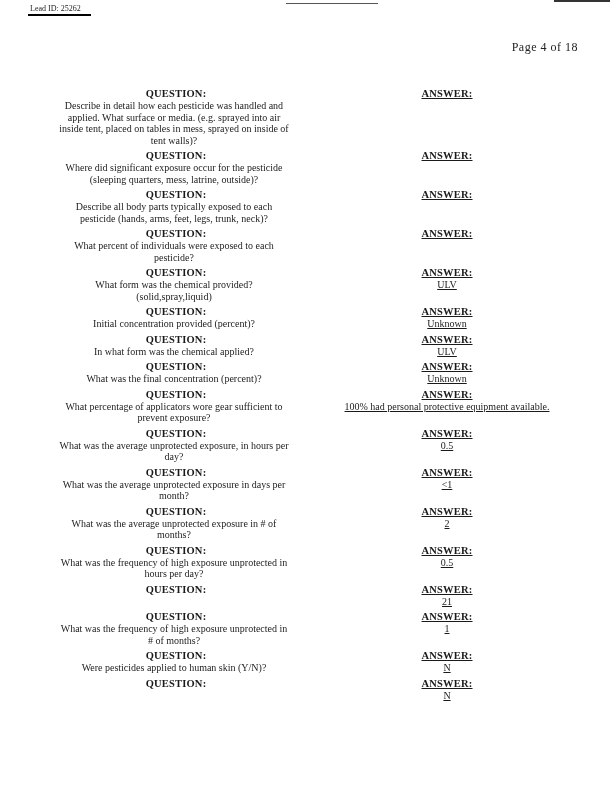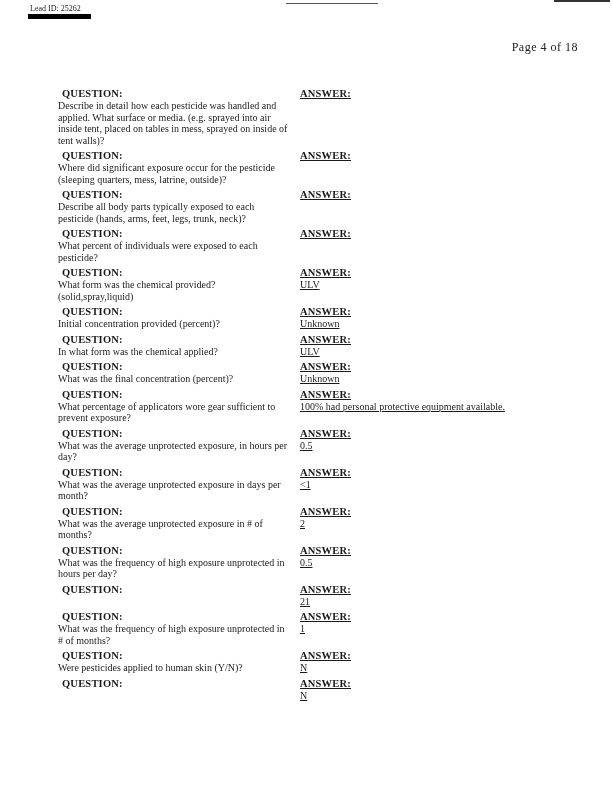--- a/index.html
+++ b/index.html
@@ -19,21 +19,21 @@
     position: absolute;
     inset: 0;
     background: #ffffff;
   }
   .lead-id {
     position: absolute;
     left: 28px;
     top: 4px;
     font-size: 8px;
     padding: 0 10px 1px 2px;
-    border-bottom: 5px solid #000000;
+    border-bottom: 2px solid #000000;
     color: #222;
     white-space: nowrap;
   }
   .mark-top-center {
     position: absolute;
     left: 286px;
     top: 3px;
     width: 92px;
     height: 1px;
     background: #555;
@@ -57,20 +57,21 @@
   .content {
     position: absolute;
     left: 58px;
     top: 88px;
     right: 18px;
   }
   .qa {
     display: flex;
     align-items: flex-start;
     margin-bottom: 4px;
+    text-align: center;
   }
   .col-q {
     width: 242px;
     flex: 0 0 242px;
     box-sizing: border-box;
     padding-right: 10px;
   }
   .col-a {
     flex: 1 1 auto;
     min-width: 0;

